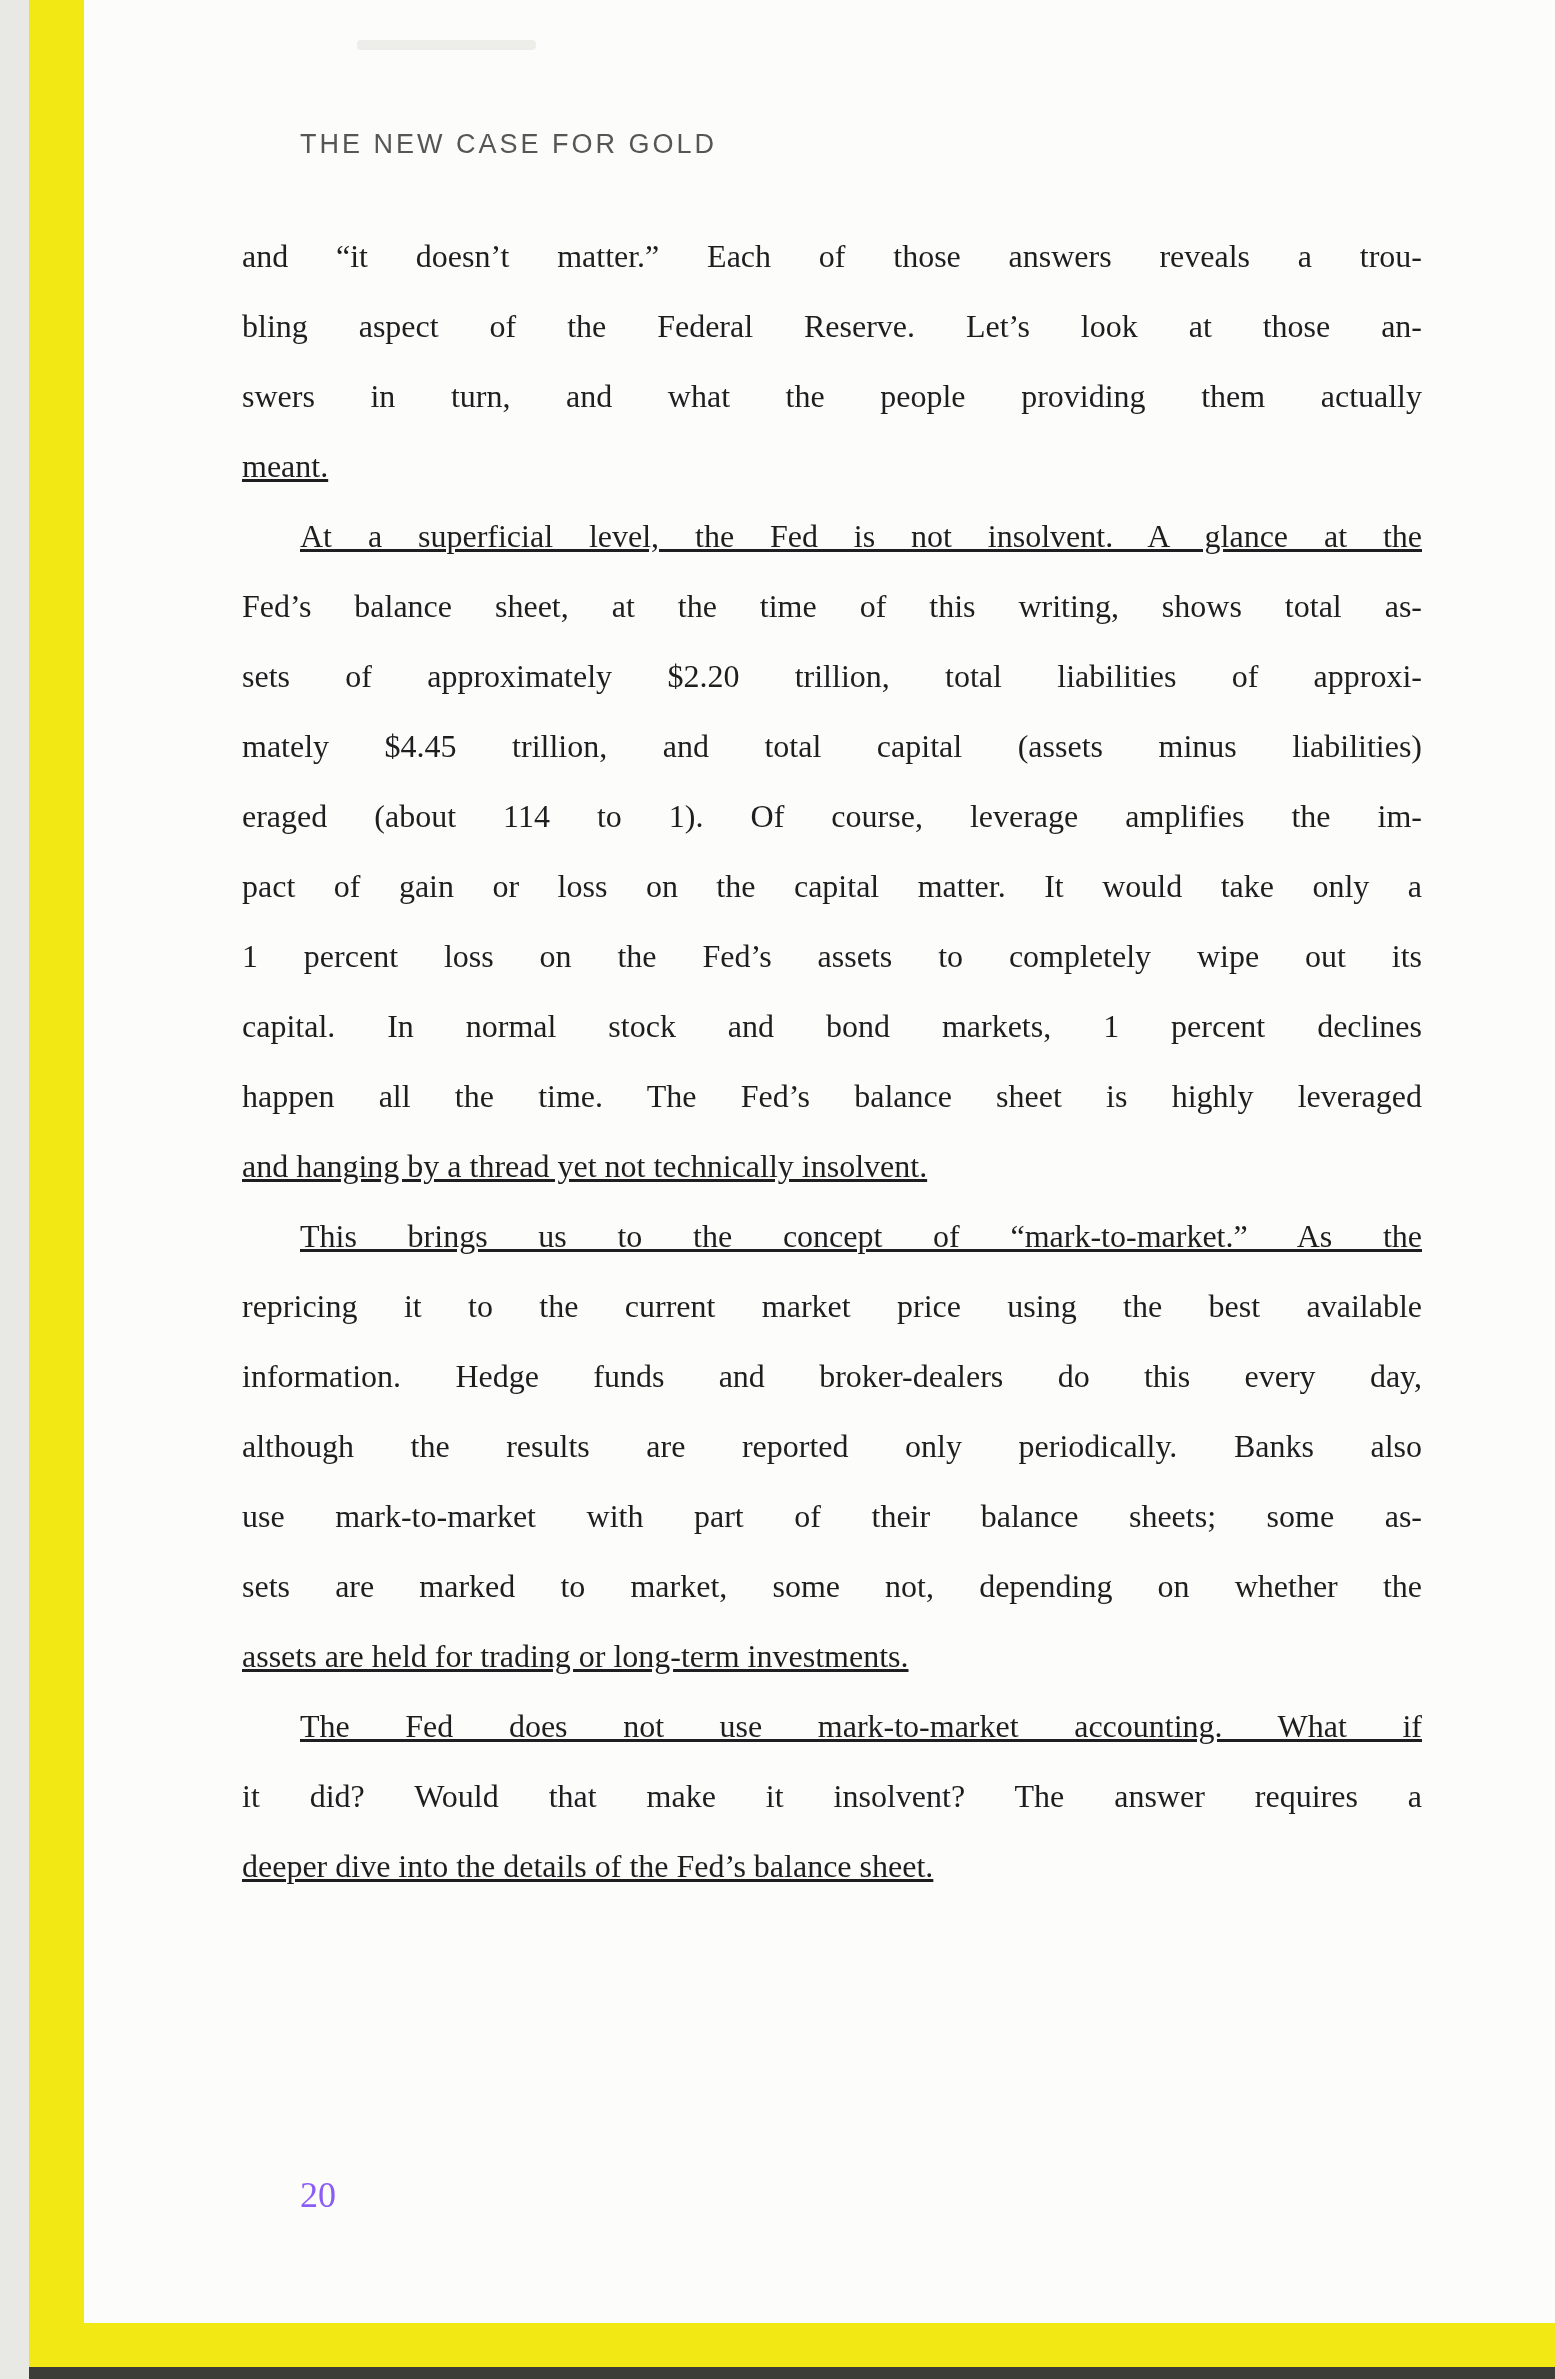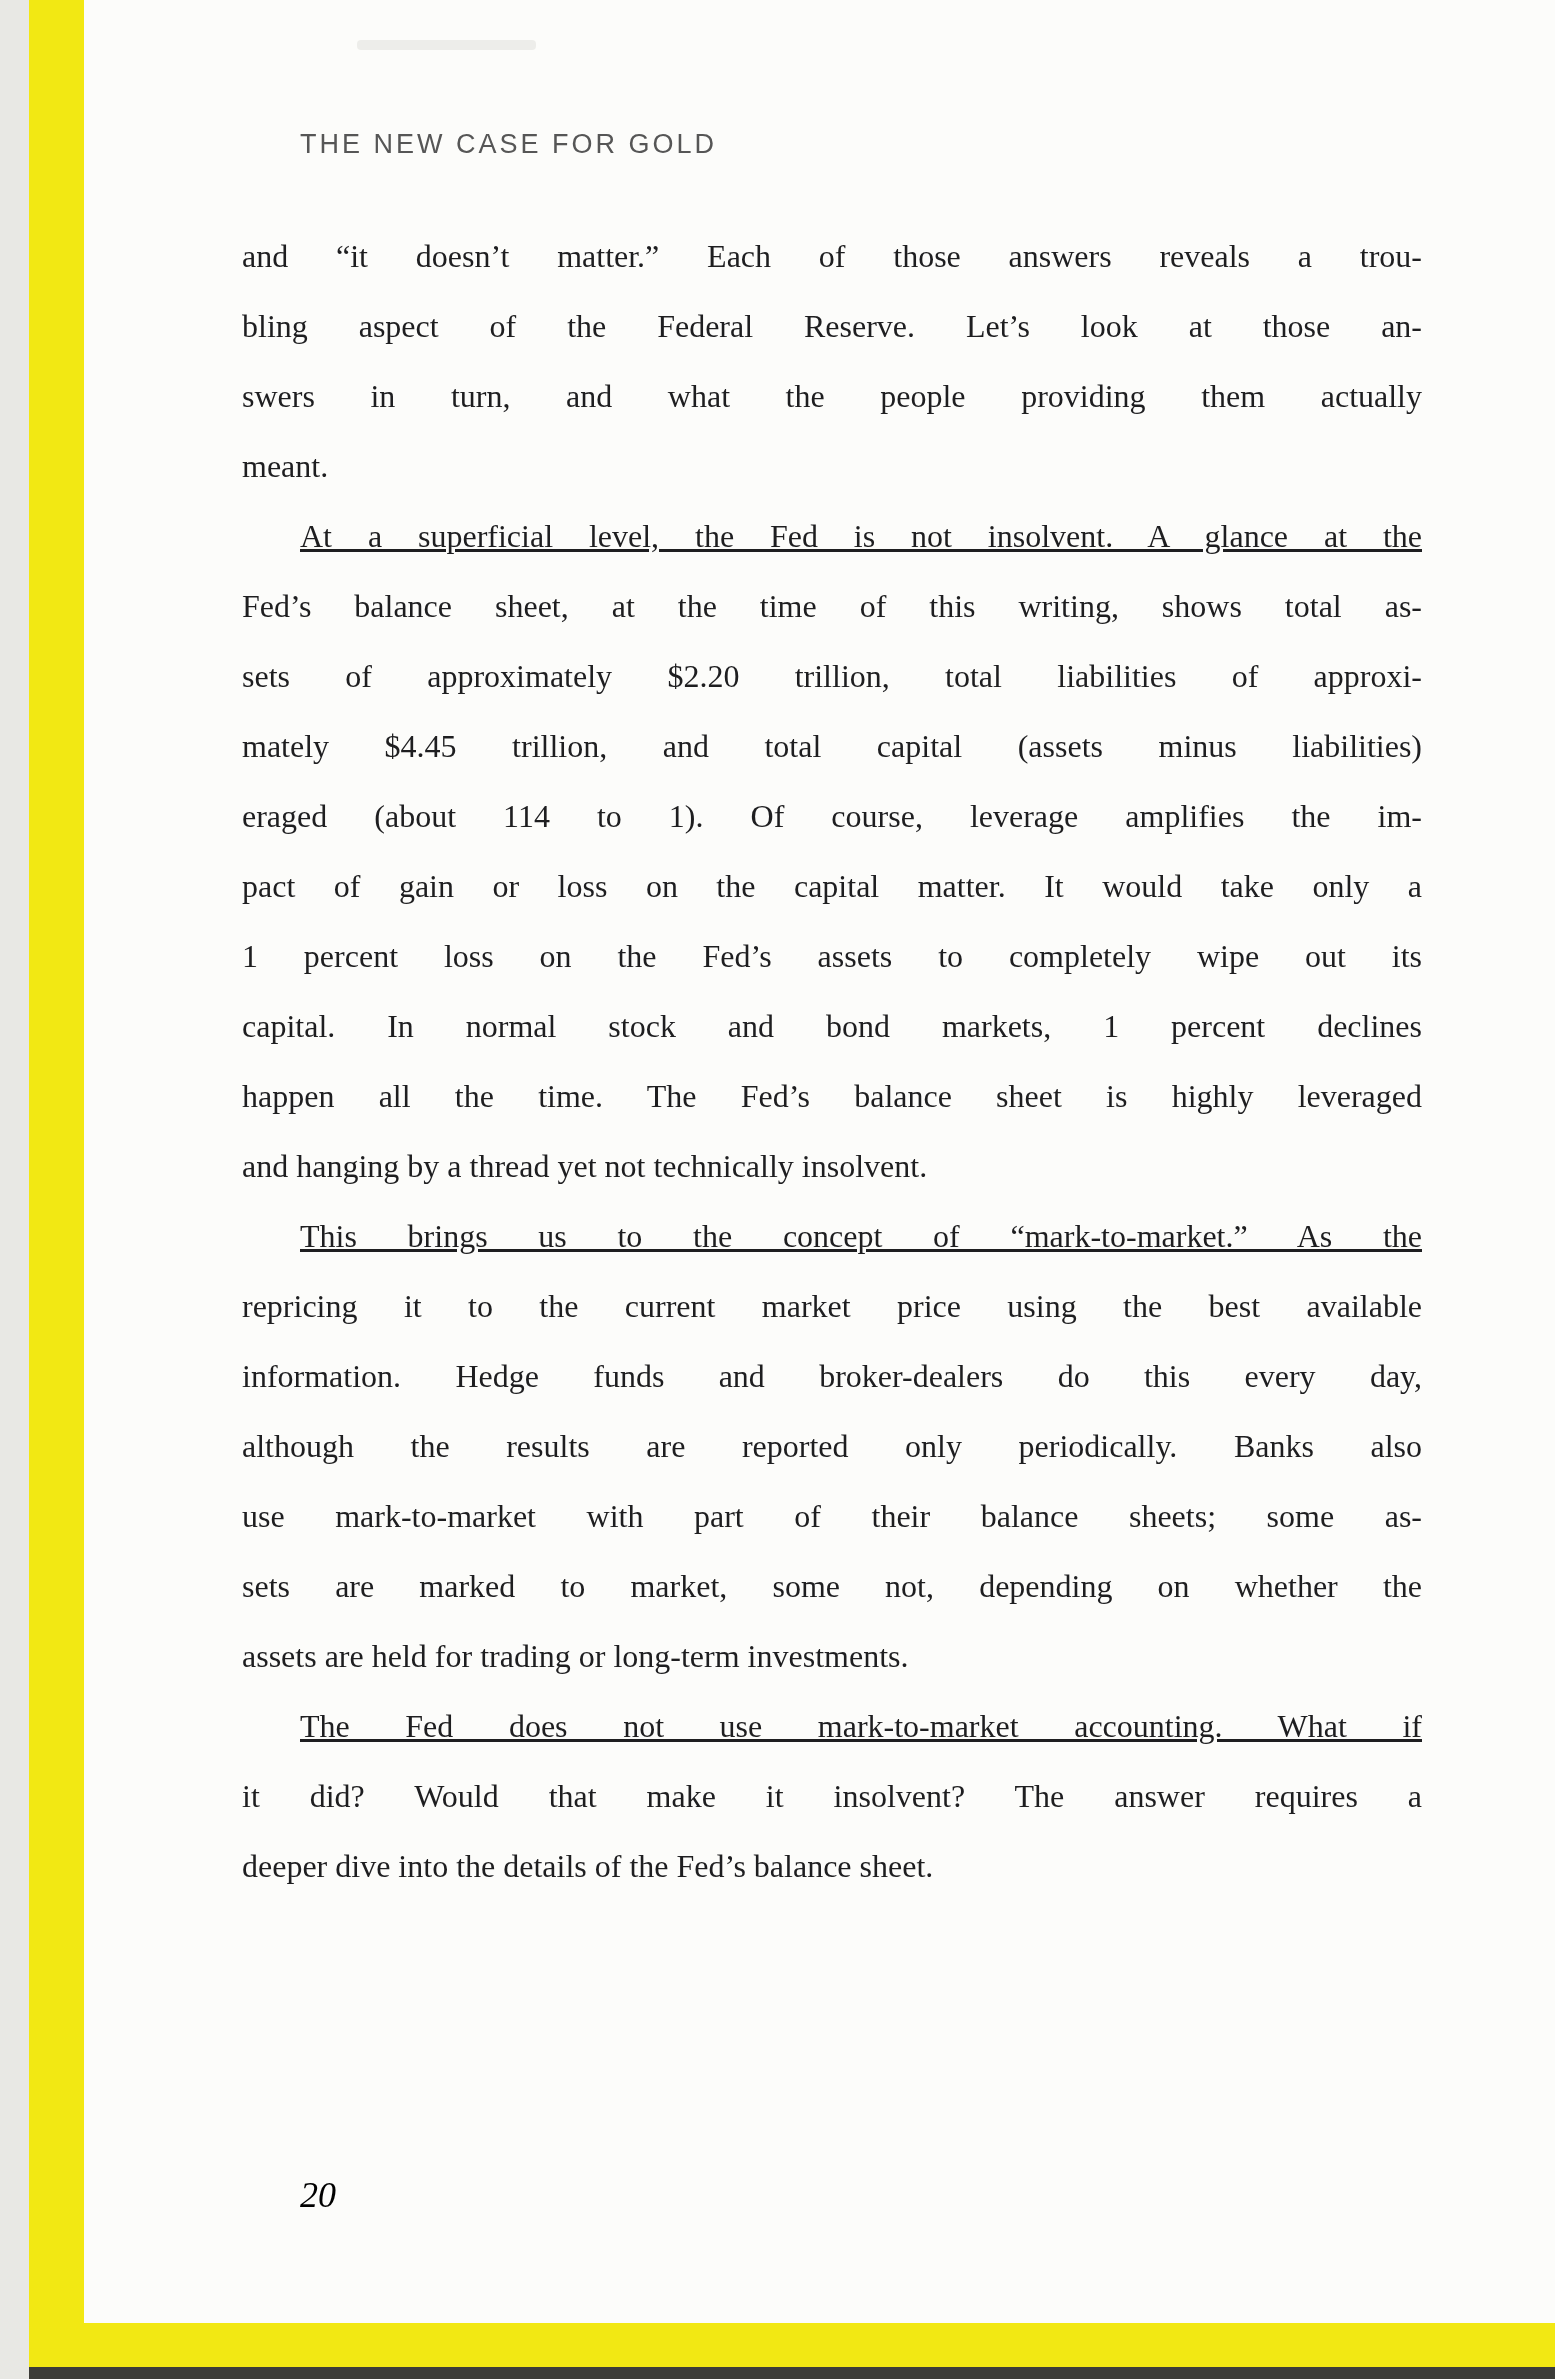--- a/index.html
+++ b/index.html
@@ -59,32 +59,32 @@
     color: #1e1e20;
   }
   .paragraph { margin: 0; }
   .line {
     text-align: justify;
     text-align-last: justify;
     white-space: normal;
   }
   .line.para-end {
     text-align-last: left;
+    text-decoration: underline;
   }
   .line.indent {
     text-indent: 58px;
     text-decoration: underline;
   }
   .page-number {
     position: absolute;
     left: 271px;
     top: 2174px;
     font-size: 36px;
-    font-style: italic;
-    color: #000000;
+    color: #8b5cf6;
   }
   
   .smudge {
     position: absolute;
     background: #ededea;
     border-radius: 4px;
   }
   .smudge-1 { left: 328px; top: 40px; width: 179px; height: 10px; }
 </style>
 </head>

